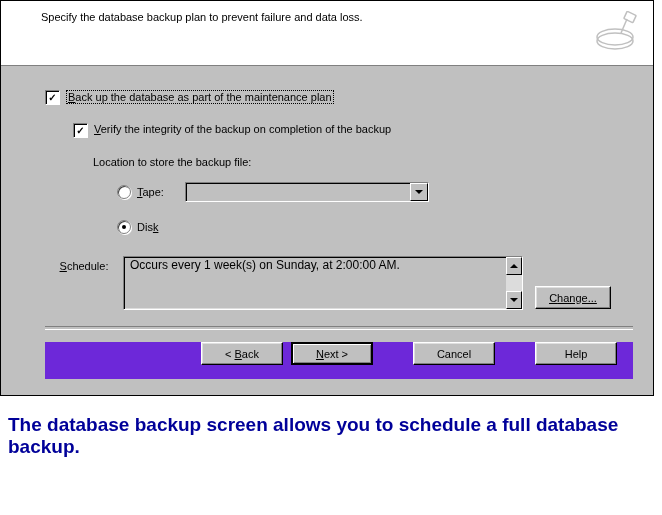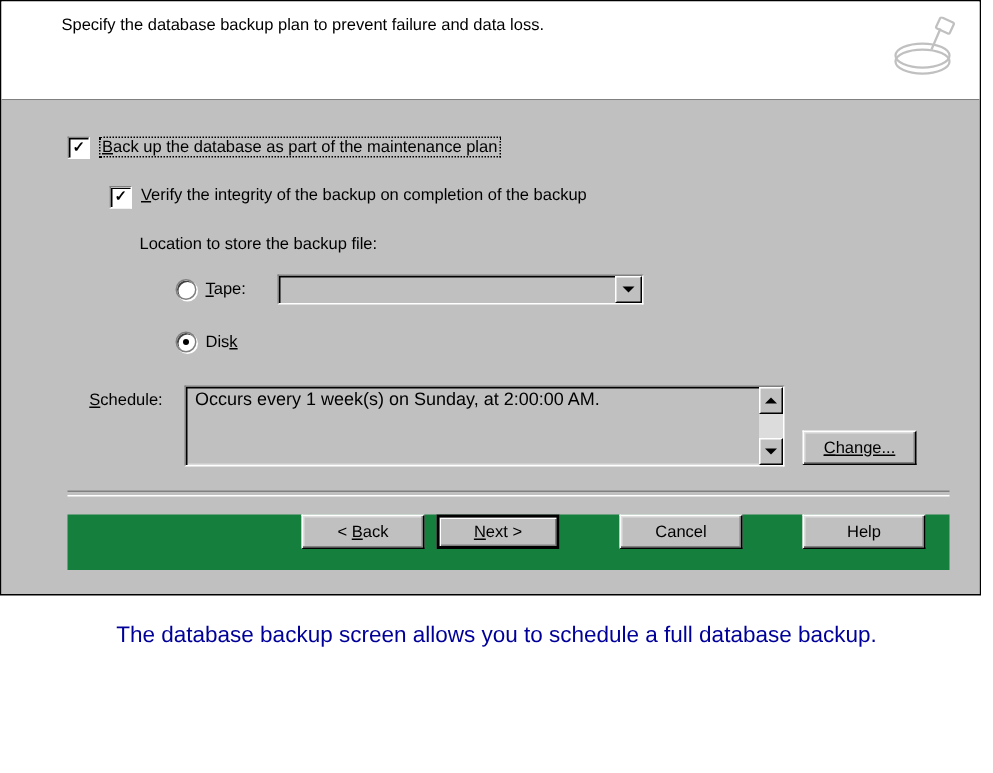--- a/index.html
+++ b/index.html
@@ -210,35 +210,34 @@
     height: 2px;
     margin: 16px 0 12px 0;
     border-top: 1px solid #808080;
     border-bottom: 1px solid #fff;
   }
   .footer {
     display: flex;
     justify-content: flex-end;
     gap: 8px;
     padding: 0 16px 14px 0;
-    background: #15803d;
+    background: #6d28d9;
   }
   .footer .btn { width: 82px; }
   .footer .gap { width: 24px; }
   .btn.default {
     border: 2px solid #000;
     box-shadow: inset 1px 1px 0 #fff, inset -1px -1px 0 #808080;
   }
   .caption {
     color: #000099;
-    font-weight: normal;
-    font-size: 15px;
+    font-weight: bold;
+    font-size: 19px;
     font-family: Arial, sans-serif;
     padding: 18px 8px 10px 8px;
-    text-align: center;
   }
 </style>
 </head>
 <body>
 
 <div class="window">
 
 
   <div class="header">
     <div class="header-text">

